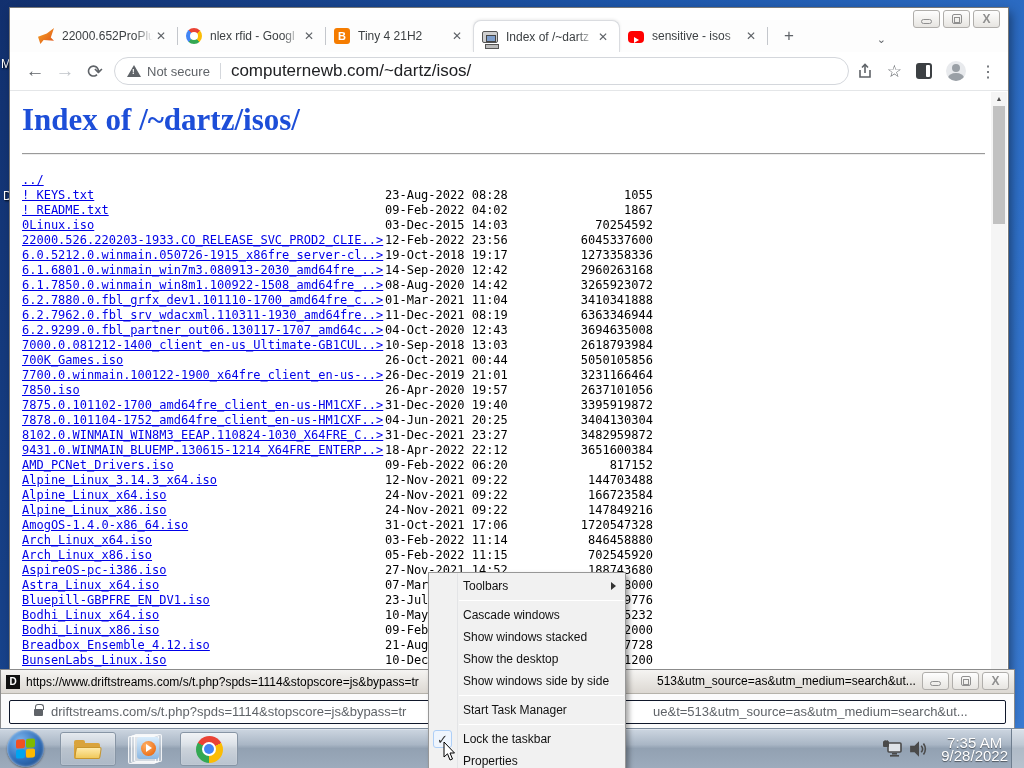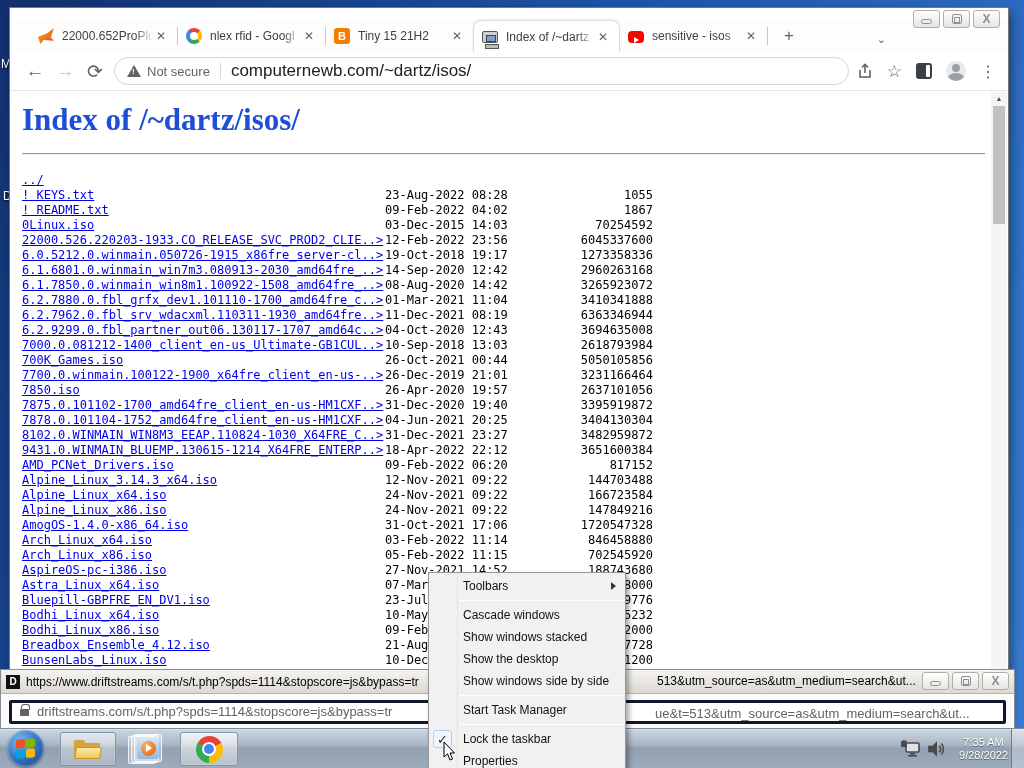--- a/index.html
+++ b/index.html
@@ -88,21 +88,21 @@
   .sb-thumb { position:absolute; left:2px; right:2px; top:14px; height:118px; background:#c1c1c1; }
 
   
   .popup { position:absolute; left:1px; top:670px; width:1013px; height:60px; background:#fff; z-index:5; box-shadow:0 0 0 1px #8b8b8b; }
   .popup-title { height:24px; background:linear-gradient(#f5f4f2,#dcd8d2); display:flex; align-items:center; position:relative; padding-left:5px; border-bottom:1px solid #b5b2aa; }
   .popup-fav { width:14px; height:14px; background:#111; color:#fff; font-size:10px; font-weight:bold; text-align:center; line-height:14px; flex:none; }
   .popup-title-text { font-size:12px; color:#000; margin-left:6px; white-space:nowrap; overflow:hidden; width:400px; }
   .popup-title-text-r { position:absolute; left:656px; top:4px; font-size:12px; color:#000; white-space:nowrap; }
   .popup-controls { position:absolute; right:5px; top:2px; display:flex; gap:3px; }
   .popup-addr { height:35px; background:#fbfbfb; display:flex; align-items:center; padding:0 8px; }
-  .addr-field { position:relative; flex:1; height:24px; background:#fff; border:3px solid #0f172a; border-radius:2px; display:flex; align-items:center; padding:0 8px; overflow:hidden; }
+  .addr-field { position:relative; flex:1; height:24px; background:#fff; border:1px solid #0f172a; border-radius:2px; display:flex; align-items:center; padding:0 24px; overflow:hidden; }
   .lock { width:9px; height:7px; background:#5f6368; border-radius:1px; position:relative; margin:2px 8px 0 0; flex:none; }
   .lock::before{ content:''; position:absolute; top:-5px; left:1px; width:7px; height:5px; border:1.5px solid #5f6368; border-bottom:none; border-radius:3px 3px 0 0; }
   .addr-text { font-size:13px; color:#5f6368; white-space:nowrap; }
   .addr-text-r { position:absolute; left:643px; top:3px; font-size:13px; color:#5f6368; white-space:nowrap; }
 
   
   .ctx-menu {
     position:absolute; left:428px; top:548px; width:198px; z-index:12;
     background:linear-gradient(to right,#f1f1f1 0 28px,#e3e4e6 28px 29px,#f1f1f1 29px);
     border:1px solid #979797; box-shadow:3px 3px 5px rgba(0,0,0,.35); padding:2px 0;margin-top:24px;
@@ -137,21 +137,21 @@
   .folder-ic { position:relative; width:28px; height:21px; }
   .folder-back { position:absolute; left:0; bottom:1px; width:26px; height:16px; background:#d9a33c; border-radius:2px; }
   .folder-back::before { content:''; position:absolute; left:0; top:-3px; width:11px; height:4px; background:#d9a33c; border-radius:2px 2px 0 0; }
   .folder-front { position:absolute; left:1px; bottom:1px; width:26px; height:12px; background:linear-gradient(#ffeaa9,#f0c95c); border:1px solid #c8962d; border-radius:2px 2px 2px 2px; transform:skewX(-8deg); }
   .chrome-logo { width:27px; height:27px; border-radius:50%; background:conic-gradient(from 60deg,#fbbc05 0 120deg,#34a853 120deg 240deg,#ea4335 240deg 360deg); position:relative; }
   .chrome-logo::before{ content:''; position:absolute; inset:6.5px; background:#fff; border-radius:50%; }
   .chrome-logo::after{ content:''; position:absolute; inset:8.5px; background:#4285f4; border-radius:50%; }
 
   .tray { position:absolute; right:16px; top:0; height:40px; display:flex; align-items:center; gap:6px; }
   .tray-ic { width:20px; height:18px; }
-  .clock { text-align:center; font-size:11px; color:#fff; text-shadow:0 1px 1px rgba(0,0,0,.5); line-height:13px; margin-left:6px; }
+  .clock { text-align:center; font-size:15px; color:#fff; text-shadow:0 1px 1px rgba(0,0,0,.5); line-height:13px; margin-left:6px; }
   .show-desktop { position:absolute; right:0; top:0; width:13px; height:40px; background:rgba(255,255,255,.28); border-left:1px solid #6e7d8e; }
 
   .cursor { position:absolute; left:443px; top:741px; z-index:30; }
 </style>
 </head>
 <body>
 
 <span class="desk-label" id="desk-m">M</span>
 <span class="desk-label" id="desk-d">D</span>
 
@@ -177,21 +177,21 @@
     </div>
     <div class="tab-sep"></div>
     <div class="tab">
       <div class="fav fav-google"></div>
       <span class="t-label">nlex rfid - Googl</span>
       <span class="t-close">✕</span>
     </div>
     <div class="tab-sep"></div>
     <div class="tab">
       <div class="fav fav-blogger">B</div>
-      <span class="t-label">Tiny 15 21H2</span>
+      <span class="t-label">Tiny 4 21H2</span>
       <span class="t-close">✕</span>
     </div>
     <div class="tab active">
       <div class="fav fav-computer"></div>
       <span class="t-label">Index of /~dartz</span>
       <span class="t-close">✕</span>
     </div>
     <div class="tab">
       <div class="fav fav-youtube"></div>
       <span class="t-label">sensitive - isos</span>

